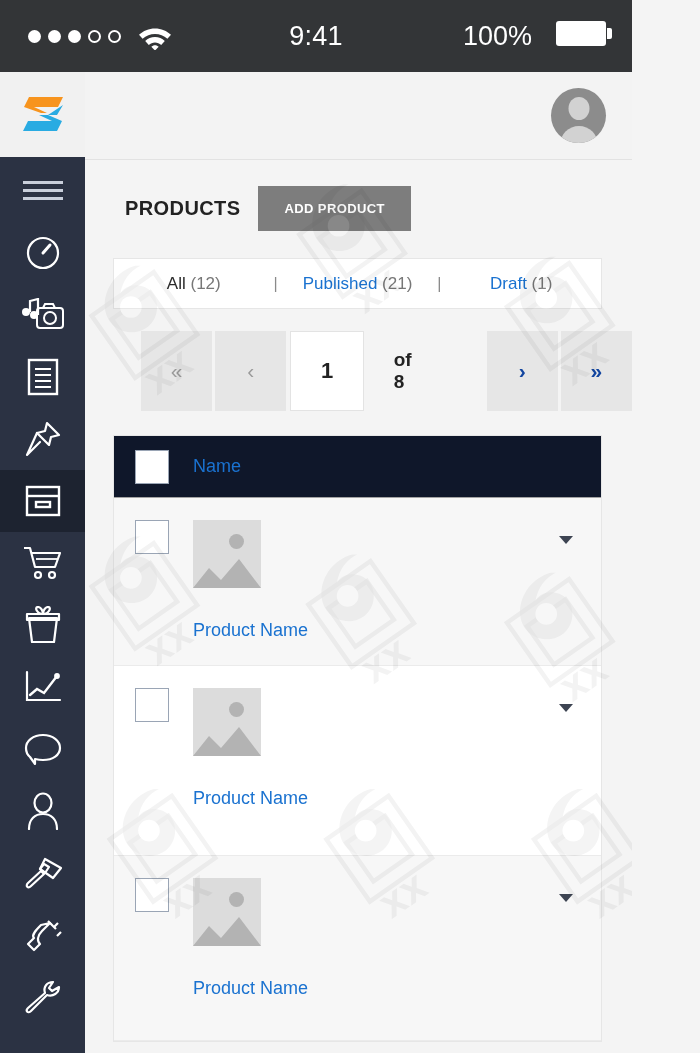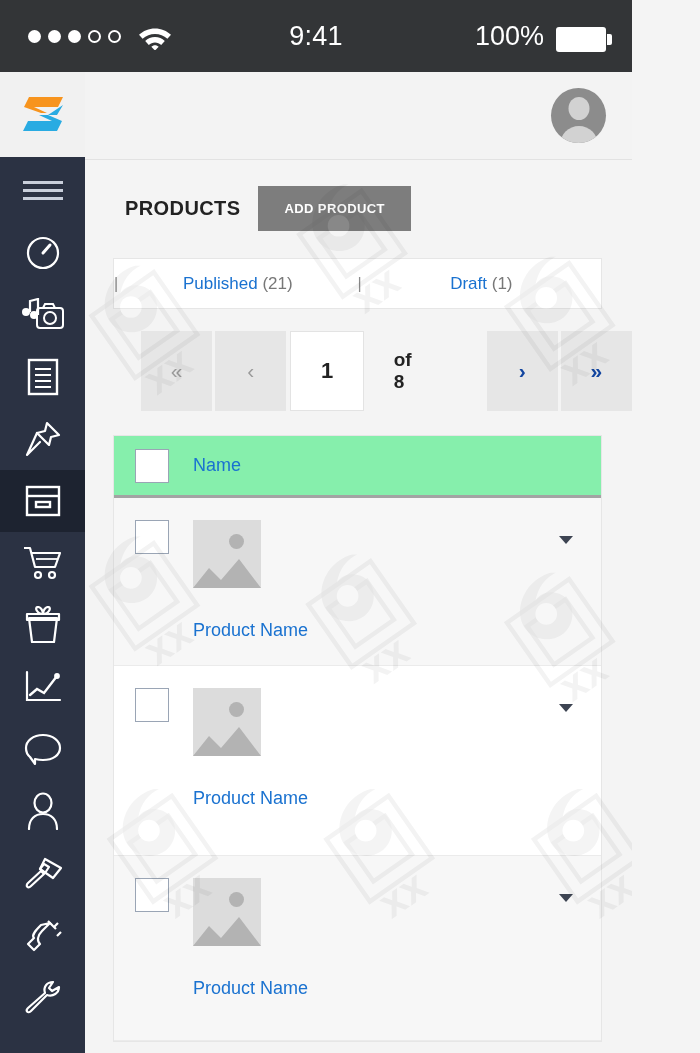--- a/index.html
+++ b/index.html
@@ -19,21 +19,21 @@
   .sb-left { display: flex; align-items: center; gap: 10px; padding-left: 28px; }
   .dots { display: flex; align-items: center; gap: 7px; }
   .dot { width: 13px; height: 13px; border-radius: 50%; background: #fff; }
   .dot.hollow { background: transparent; border: 2.2px solid #fff; }
   .wifi { width: 40px; height: 28px; position: relative; margin-left: 4px; }
   .sb-time {
     position: absolute; left: 0; right: 0; text-align: center;
     font-size: 27px; letter-spacing: 0.3px;
   }
   .sb-right {
-    position: absolute; right: 26px; display: flex; align-items: flex-end; gap: 12px;
+    position: absolute; right: 26px; display: flex; align-items: flex-start; gap: 24px;
   }
   .sb-pct { font-size: 27px; }
   .batt {
     width: 50px; height: 25px; border-radius: 3px; background: #fff; position: relative;
   }
   .batt:after {
     content: ""; position: absolute; right: -6px; top: 7px;
     width: 5px; height: 11px; border-radius: 0 2px 2px 0; background: #fff;
   }
 
@@ -120,21 +120,21 @@
     font-size: 19px; font-weight: bold; color: #222; padding: 0 26px;
   }
   .pg-gap { width: 32px; }
 
   
   .list {
     margin: 24px 30px 0 28px; border: 1px solid #e6e6e6; background: #fff;
   }
   .list-head {
     height: 62px; display: flex; align-items: center; padding-left: 21px;
-    border-bottom: 3px solid #a3a3a3; background: #86efac;
+    border-bottom: 1px solid #a3a3a3; background: #0f172a;
   }
   .cbox {
     width: 34px; height: 34px; background: #fff; border: 1px solid #9aa5b5;
     flex: 0 0 34px; cursor: pointer;
   }
   .col-name { color: #1a72d0; font-size: 18px; margin-left: 24px; }
 
   .row {
     display: flex; padding: 22px 0 0 21px; position: relative;
     border-bottom: 1px solid #ebebeb;
@@ -340,20 +340,24 @@
   </div>
 
   <div class="main">
 
     <div class="titlebar">
       <span class="page-title">PRODUCTS</span>
       <button class="add-btn">ADD PRODUCT</button>
     </div>
 
     <div class="filterbar">
+      <div class="filt">
+        <a href="#"><span class="f-label cur">All</span>
+        <span class="f-count">(12)</span></a>
+      </div>
       <span class="f-sep">|</span>
       <div class="filt">
         <a href="#"><span class="f-label">Published</span>
         <span class="f-count">(21)</span></a>
       </div>
       <span class="f-sep">|</span>
       <div class="filt">
         <a href="#"><span class="f-label">Draft</span>
         <span class="f-count">(1)</span></a>
       </div>

